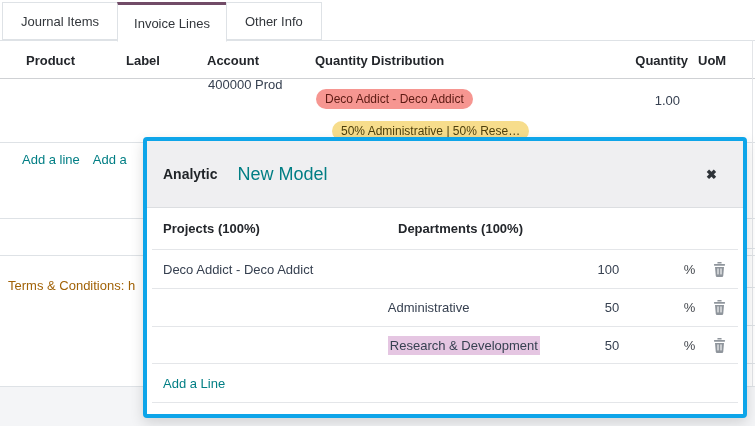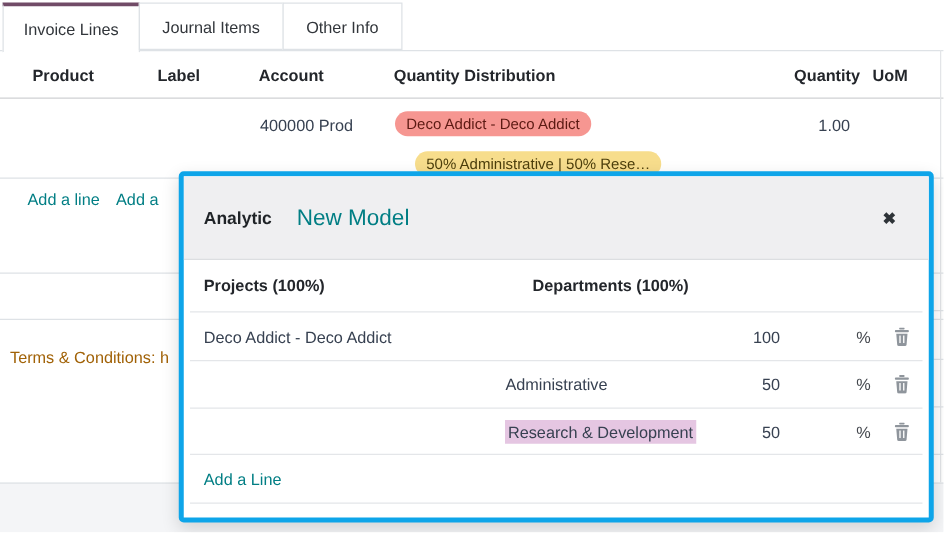--- a/index.html
+++ b/index.html
@@ -50,49 +50,49 @@
   .popup-newmodel{margin-left:20px;font-size:18px;}
   .popup-close{margin-left:auto;font-size:13px;font-weight:bold;color:#2e3338;cursor:pointer;line-height:1;}
   .ptable{margin:0 5px;}
   .prow{display:flex;align-items:center;border-bottom:1px solid #e4e6e9;padding-left:11px;box-sizing:border-box;gap:12px;}
   .prow.head{height:42px;font-weight:bold;color:#23262b;}
   .prow.r1{height:39px;}
   .prow.r2{height:38px;}
   .prow.r3{height:37px;}
   .prow.addrow{height:39px;}
   .c1{width:223px;}
-  .c2{width:200px;margin-left:28px;}
+  .c2{width:200px;}
   .c3{width:30px;text-align:right;}
   .c3h{width:97px;}
   .c4{width:67px;text-align:right;color:#44484e;}
   .c5{width:26px;padding-left:6px;display:flex;align-items:center;}
   .hl{background:#e5c6e2;padding:2px 2px;}
   .trash{cursor:pointer;display:inline-flex;}
 </style>
 </head>
 <body>
 
 <div class="screen">
 
   <div class="tabline"></div>
   <div class="tabs">
+    <div class="tab">Journal Items</div>
     <div class="tab active">Invoice Lines</div>
-    <div class="tab">Journal Items</div>
     <div class="tab">Other Info</div>
   </div>
 
   <div class="col-head" style="left:26px;">Product</div>
   <div class="col-head" style="left:126px;">Label</div>
   <div class="col-head" style="left:207px;">Account</div>
   <div class="col-head" style="left:315px;">Quantity Distribution</div>
   <div class="col-head" style="left:630px;width:58px;text-align:right;">Quantity</div>
   <div class="col-head" style="left:698px;">UoM</div>
   <div class="hline" style="top:78px;background:#cfd1d4;"></div>
 
-  <div class="cell" style="left:208px;top:93px;">400000 Prod</div>
+  <div class="cell" style="left:208px;top:77px;">400000 Prod</div>
   <div class="tag tag-red" style="top:89px;">Deco Addict - Deco Addict</div>
   <div class="tag tag-yellow" style="top:121px;margin-left:16px;">50% Administrative | 50% Rese…</div>
   <div class="cell" style="left:620px;top:93px;width:60px;text-align:right;">1.00</div>
   <div class="hline" style="top:142px;"></div>
 
   <div class="add-links">
     <span class="link">Add a line</span>
     <span class="link">Add a</span>
   </div>
 

